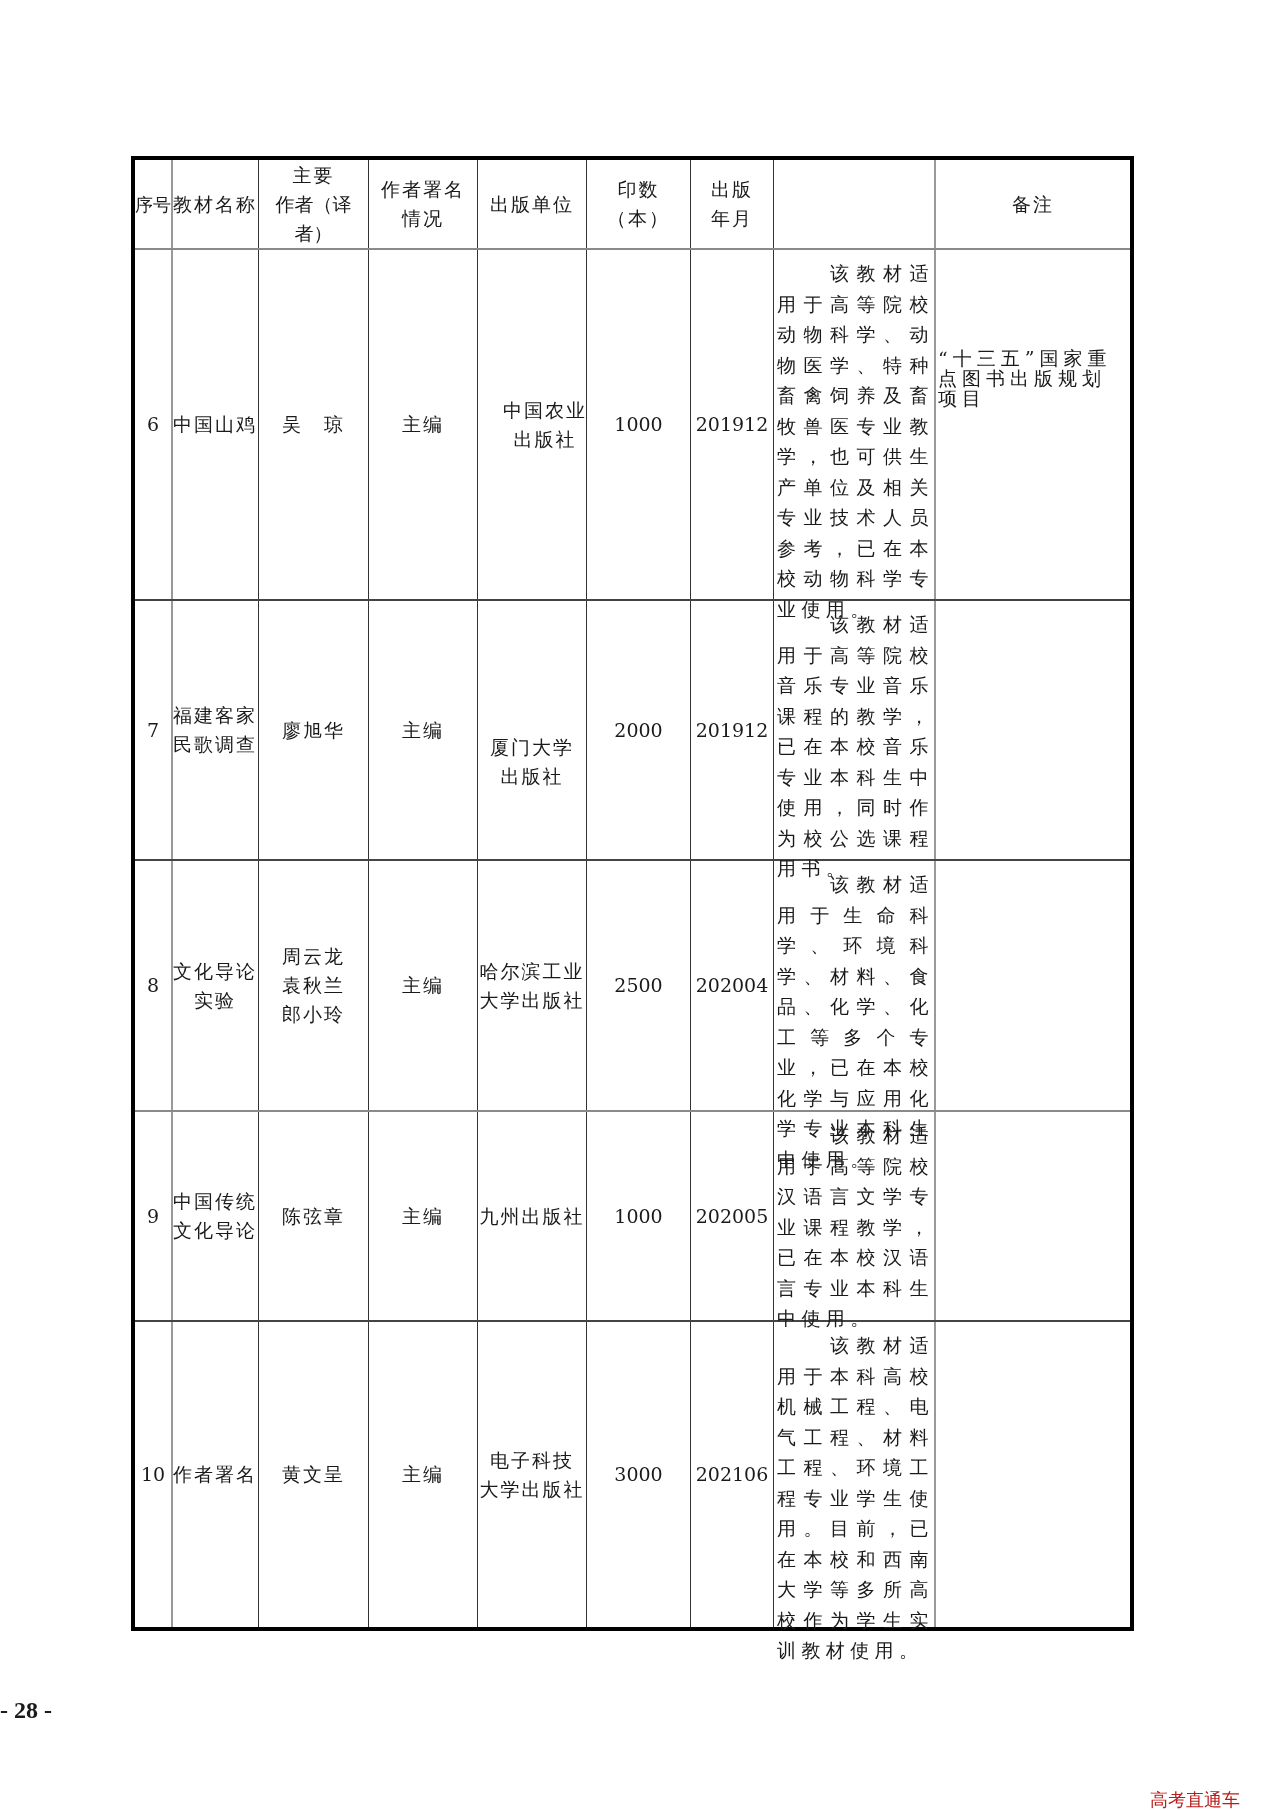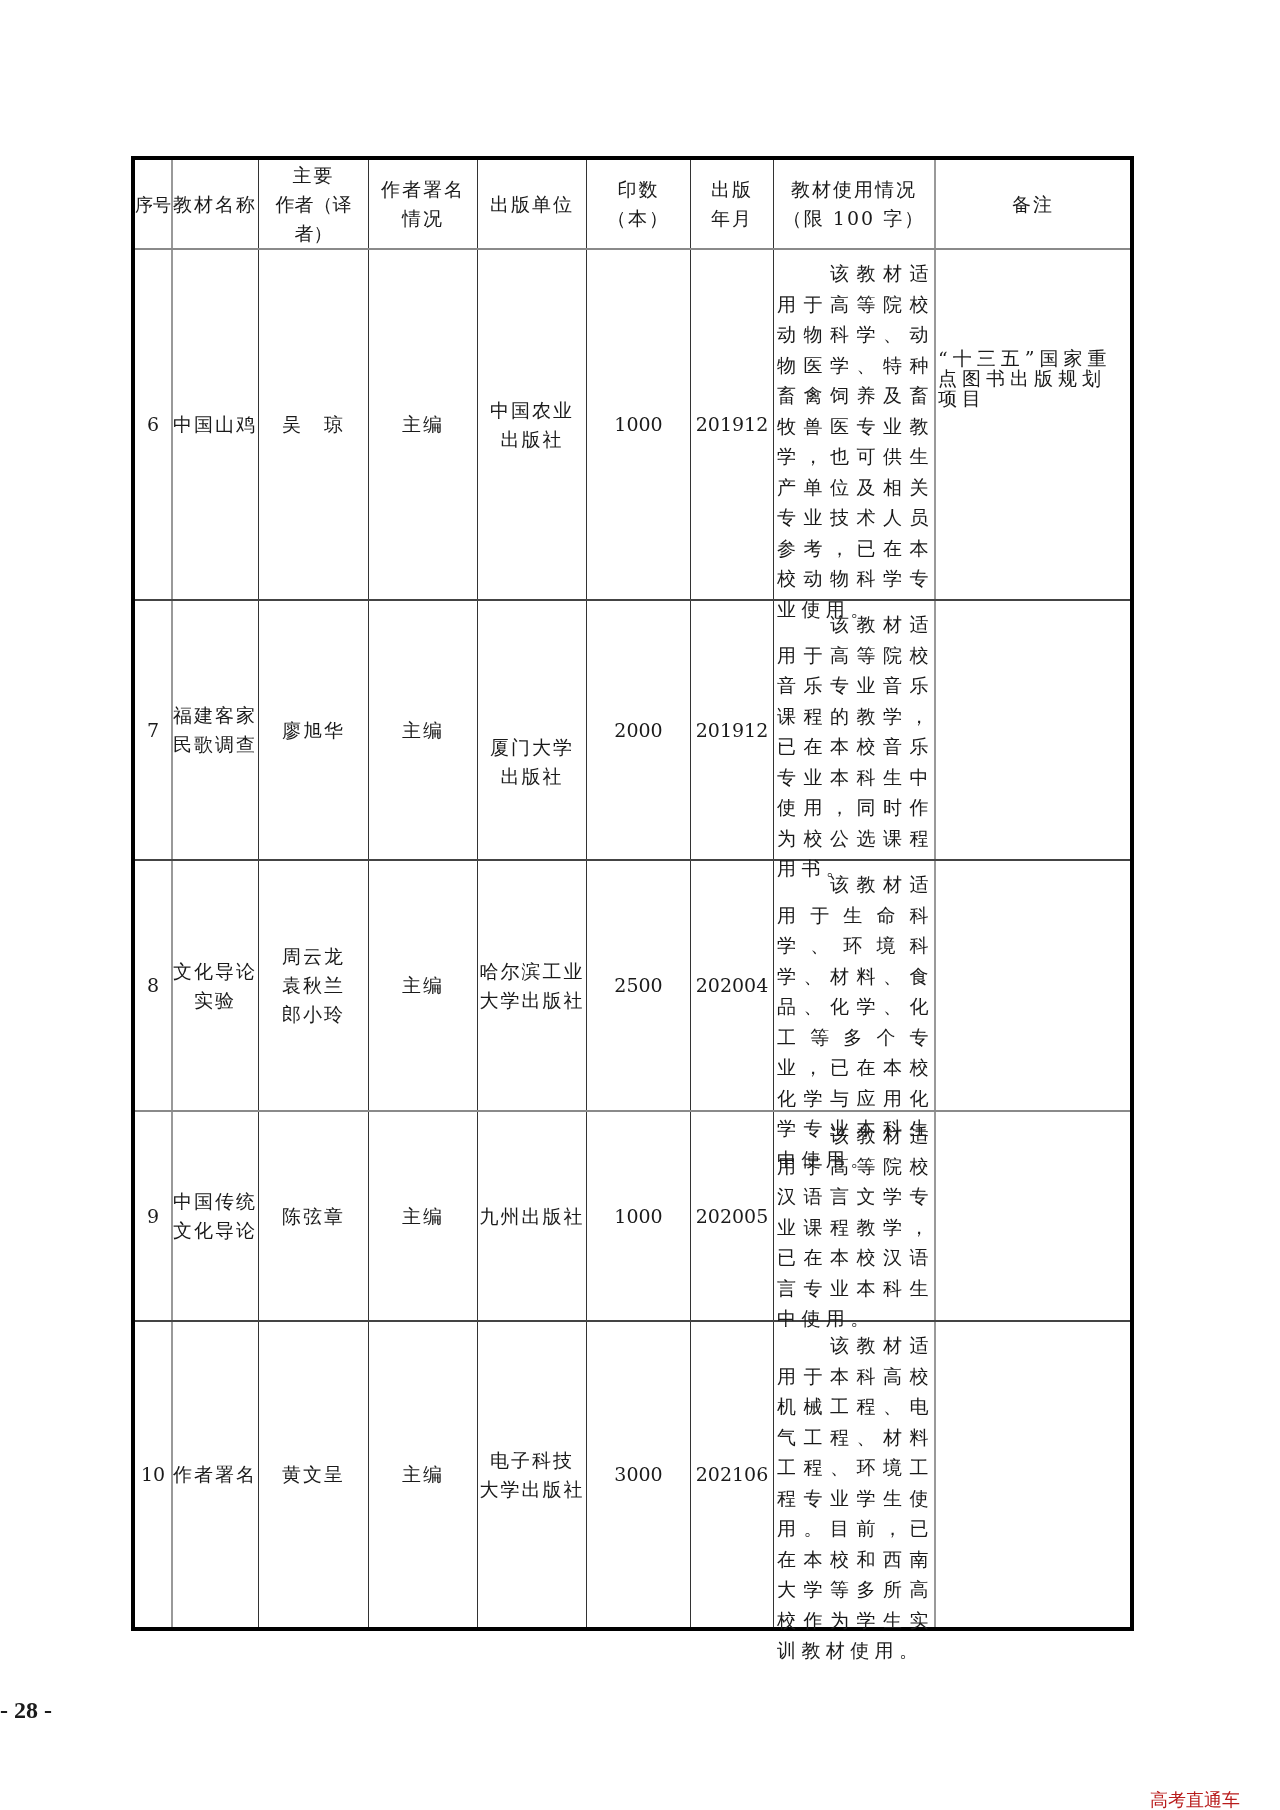--- a/index.html
+++ b/index.html
@@ -61,34 +61,30 @@
     <span>出版单位</span>
   </div>
   <div class="cell hdr" style="left:452px;top:0;width:103px;height:88px;flex-direction:column;">
     <span>印数</span>
     <span>（本）</span>
   </div>
   <div class="cell hdr" style="left:556px;top:0;width:82px;height:88px;flex-direction:column;">
     <span>出版</span>
     <span>年月</span>
   </div>
-  <div class="cell hdr" style="left:639px;top:0;width:160px;height:88px;flex-direction:column;">
-    <span>教材使用情况</span>
-    <span>（限 100 字）</span>
-  </div>
   <div class="cell hdr" style="left:801px;top:0;width:194px;height:88px;">
     <span>备注</span>
   </div>
 
   <div>
     <div class="cell" style="left:0;top:90px;width:36px;height:349px;">6</div>
     <div class="cell hdr" style="left:37px;top:90px;width:86px;height:349px;white-space:pre-line;">中国山鸡</div>
     <div class="cell hdr" style="left:124px;top:90px;width:109px;height:349px;white-space:pre-line;">吴　琼</div>
     <div class="cell hdr" style="left:234px;top:90px;width:108px;height:349px;">主编</div>
-    <div class="cell hdr" style="left:343px;top:90px;width:108px;height:349px;white-space:pre-line;">中国农业
+    <div class="cell hdr" style="left:356px;top:90px;width:108px;height:349px;white-space:pre-line;">中国农业
 出版社</div>
     <div class="cell" style="left:452px;top:90px;width:103px;height:349px;">1000</div>
     <div class="cell" style="left:556px;top:90px;width:82px;height:349px;">201912</div>
     <div class="usage" style="left:639px;top:90px;width:160px;height:349px;">　　该教材适用于高等院校动物科学、动物医学、特种畜禽饲养及畜牧兽医专业教学，也可供生产单位及相关专业技术人员参考，已在本校动物科学专业使用。</div>
     <div class="note" style="left:801px;top:90px;width:194px;height:349px;padding-top:98px;">“十三五”国家重点图书出版规划项目</div>
   </div>
 
   <div>
     <div class="cell" style="left:0;top:441px;width:36px;height:258px;">7</div>
     <div class="cell hdr" style="left:37px;top:441px;width:86px;height:258px;white-space:pre-line;">福建客家

